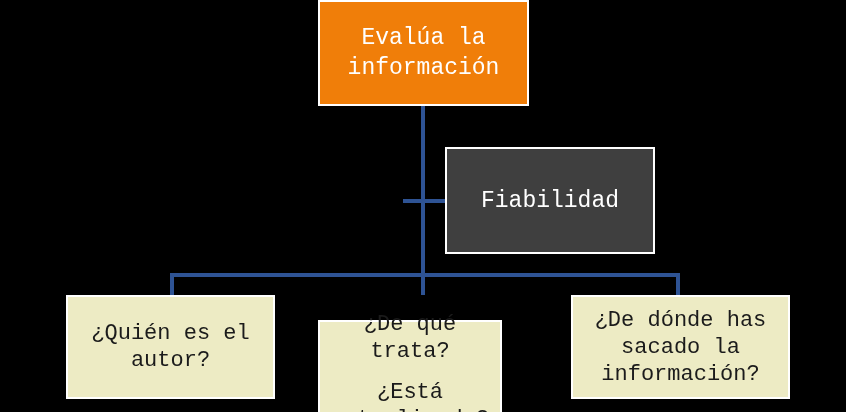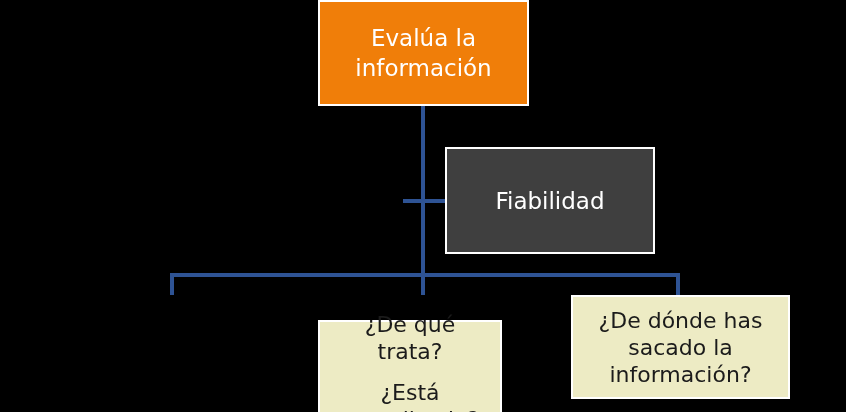--- a/index.html
+++ b/index.html
@@ -17,20 +17,21 @@
   }
   .node {
     position: absolute;
     box-sizing: border-box;
     border: 2px solid var(--border, #ffffff);
     display: flex;
     flex-direction: column;
     align-items: center;
     justify-content: center;
     text-align: center;
+    font-family: Liberation Mono, monospace;
   }
   .node-root {
     left: 318px; top: 0px; width: 211px; height: 106px;
     background: var(--root_fill, #F07E09);
     color: var(--light_text, #ffffff);
     font-size: 23px;
     line-height: 30px;
     padding: 0 10px;
   }
   .node-criterion {
@@ -76,20 +77,23 @@
   <div class="connector conn-drop-r"></div>
 
   <div class="node node-root">
     <span>Evalúa la información</span>
   </div>
 
   <div class="node node-criterion node-crit-1">
     <span>Fiabilidad</span>
   </div>
 
+  <div class="node node-question node-q-0">
+    <span>¿Quién es el autor?</span>
+  </div>
   <div class="node node-question node-q-1">
     <span class="para1">¿De qué trata?</span>
     <span class="para2">¿Está actualizado?</span>
   </div>
   <div class="node node-question node-q-2">
     <span>¿De dónde has sacado la información?</span>
   </div>
 
 </div>
 

